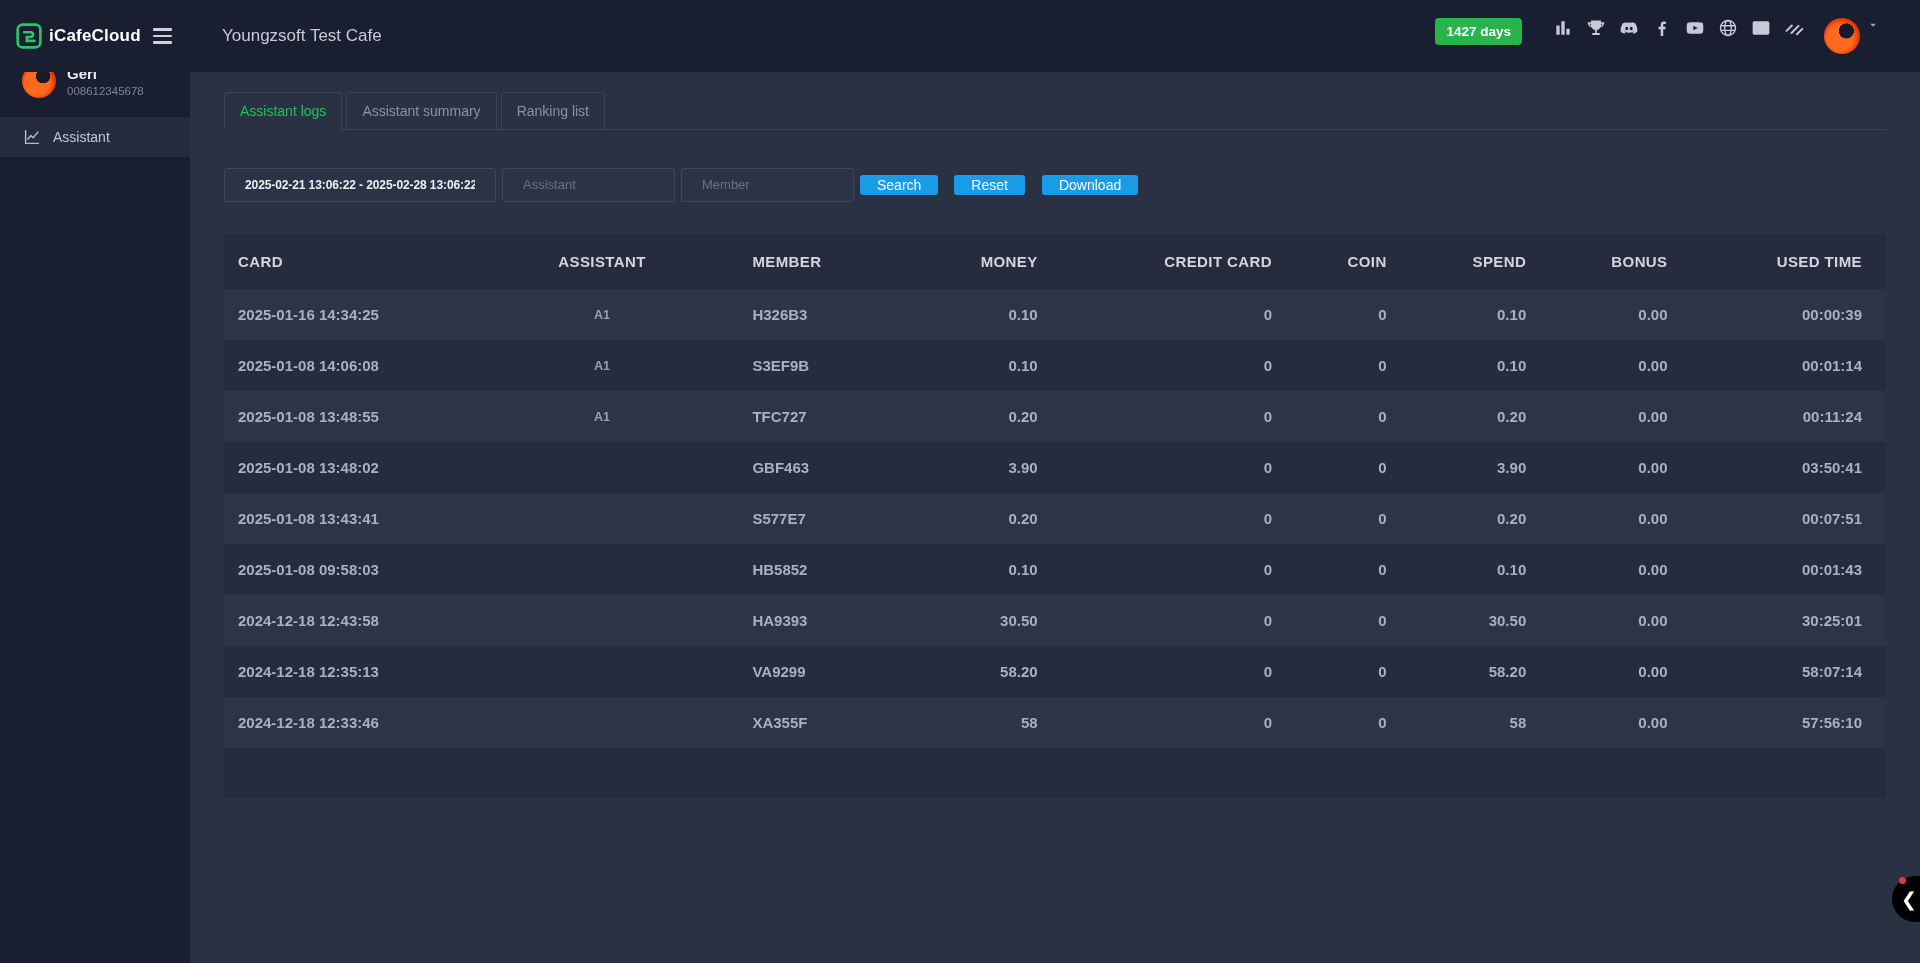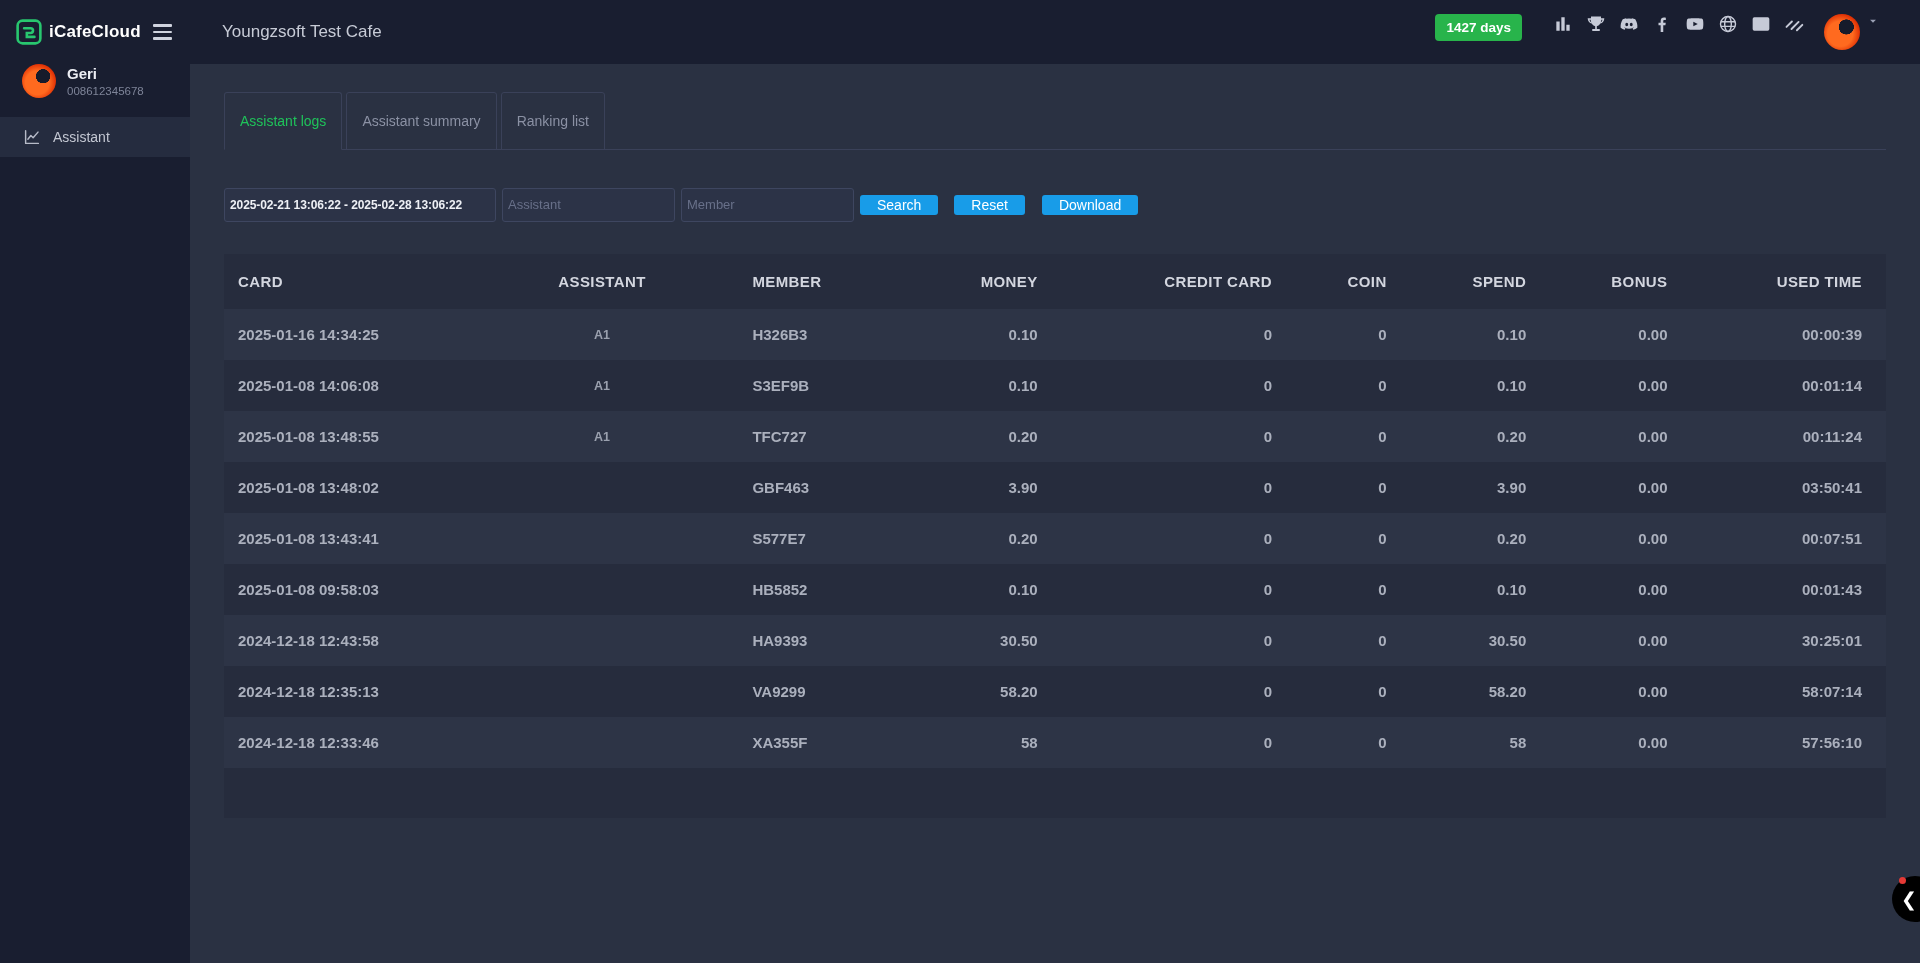--- a/index.html
+++ b/index.html
@@ -7,21 +7,21 @@
   body {
     width:1920px; height:963px;
     background:#2a3142;
     font-family:"Liberation Sans", sans-serif;
     overflow:hidden;
     position:relative;
   }
 
   
   .topbar {
-    position:absolute; top:0; left:0; right:0; height:64px;
+    position:absolute; top:0; left:0; right:0; height:72px;
     background:#191e30;
     display:flex; align-items:center;
     z-index:3;
   }
   .topbar-brand {
     width:190px; flex:0 0 190px;
     display:flex; align-items:center;
     padding-left:16px; padding-right:16px;
   }
   .logo { width:26px; height:26px; display:inline-flex; }
@@ -72,33 +72,33 @@
   
   .main {
     position:absolute; top:56px; left:190px; right:0; bottom:0;
     padding:0 34px;
   }
 
   .tabs { margin-top:36px; border-bottom:1px solid #3a4159; display:flex; }
   .tab {
     appearance:none; background:transparent; cursor:pointer;
     border:1px solid #3a4159; border-radius:3px 3px 0 0;
-    margin-bottom:-1px; padding:20px 15px;
+    margin-bottom:-1px; padding:10px 15px;
     font-family:inherit; font-size:14px; color:#8b91a4;
   }
   .tab + .tab { margin-left:4px; }
   .tab.active {
     color:#1fc25a; background:#2a3142; border-bottom-color:#2a3142; font-weight:400;
   }
 
   .filters { margin-top:38px; display:flex; align-items:center; }
   .filter-input {
     background:#2c3347; border:1px solid #3e4660; border-radius:3px;
     height:34px; color:#eef0f5; font-family:inherit;
-    font-size:12px; font-weight:700; padding:0 5px; letter-spacing:-0.1px;
+    font-size:12px; font-weight:700; padding:0 20px; letter-spacing:-0.1px;
   }
   .filter-input::placeholder { color:#687089; font-weight:400; font-size:13px; letter-spacing:0; }
   .date-input { width:272px; }
   .assistant-input, .member-input { width:173px; margin-left:6px; }
   .btn {
     height:20px; border:none; border-radius:3px; background:#189ce8; color:#fff;
     font-family:inherit; font-size:14px; font-weight:400; padding:0 17px; cursor:pointer;
   }
   .btn-search { margin-left:6px; }
   .btn-reset { margin-left:16px; }

